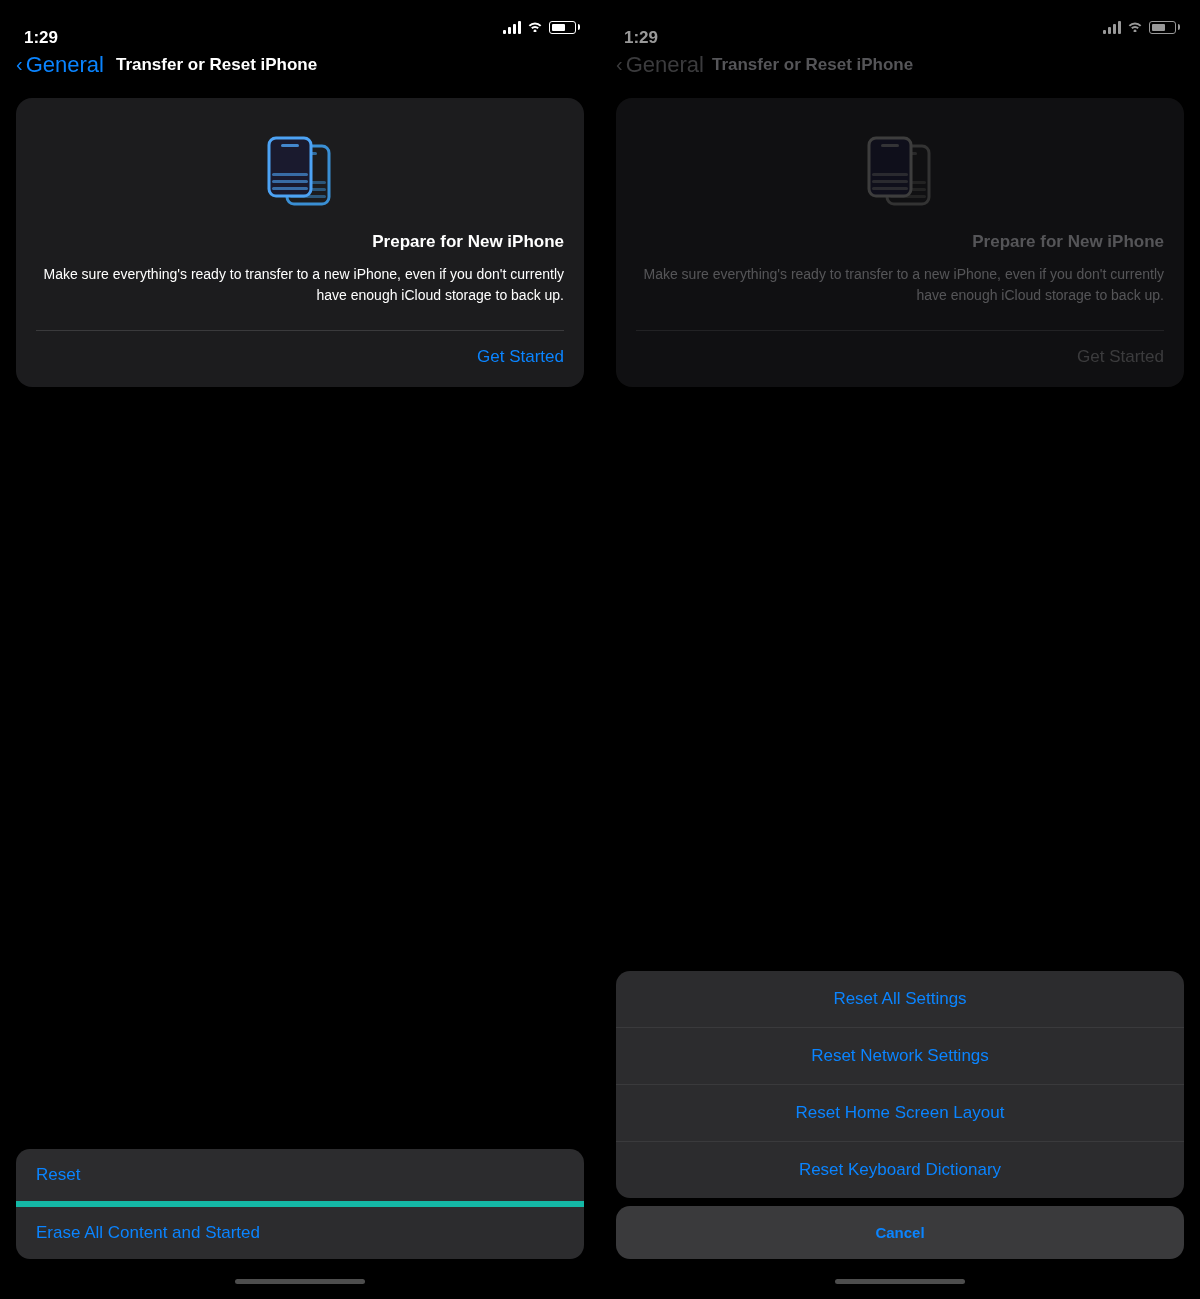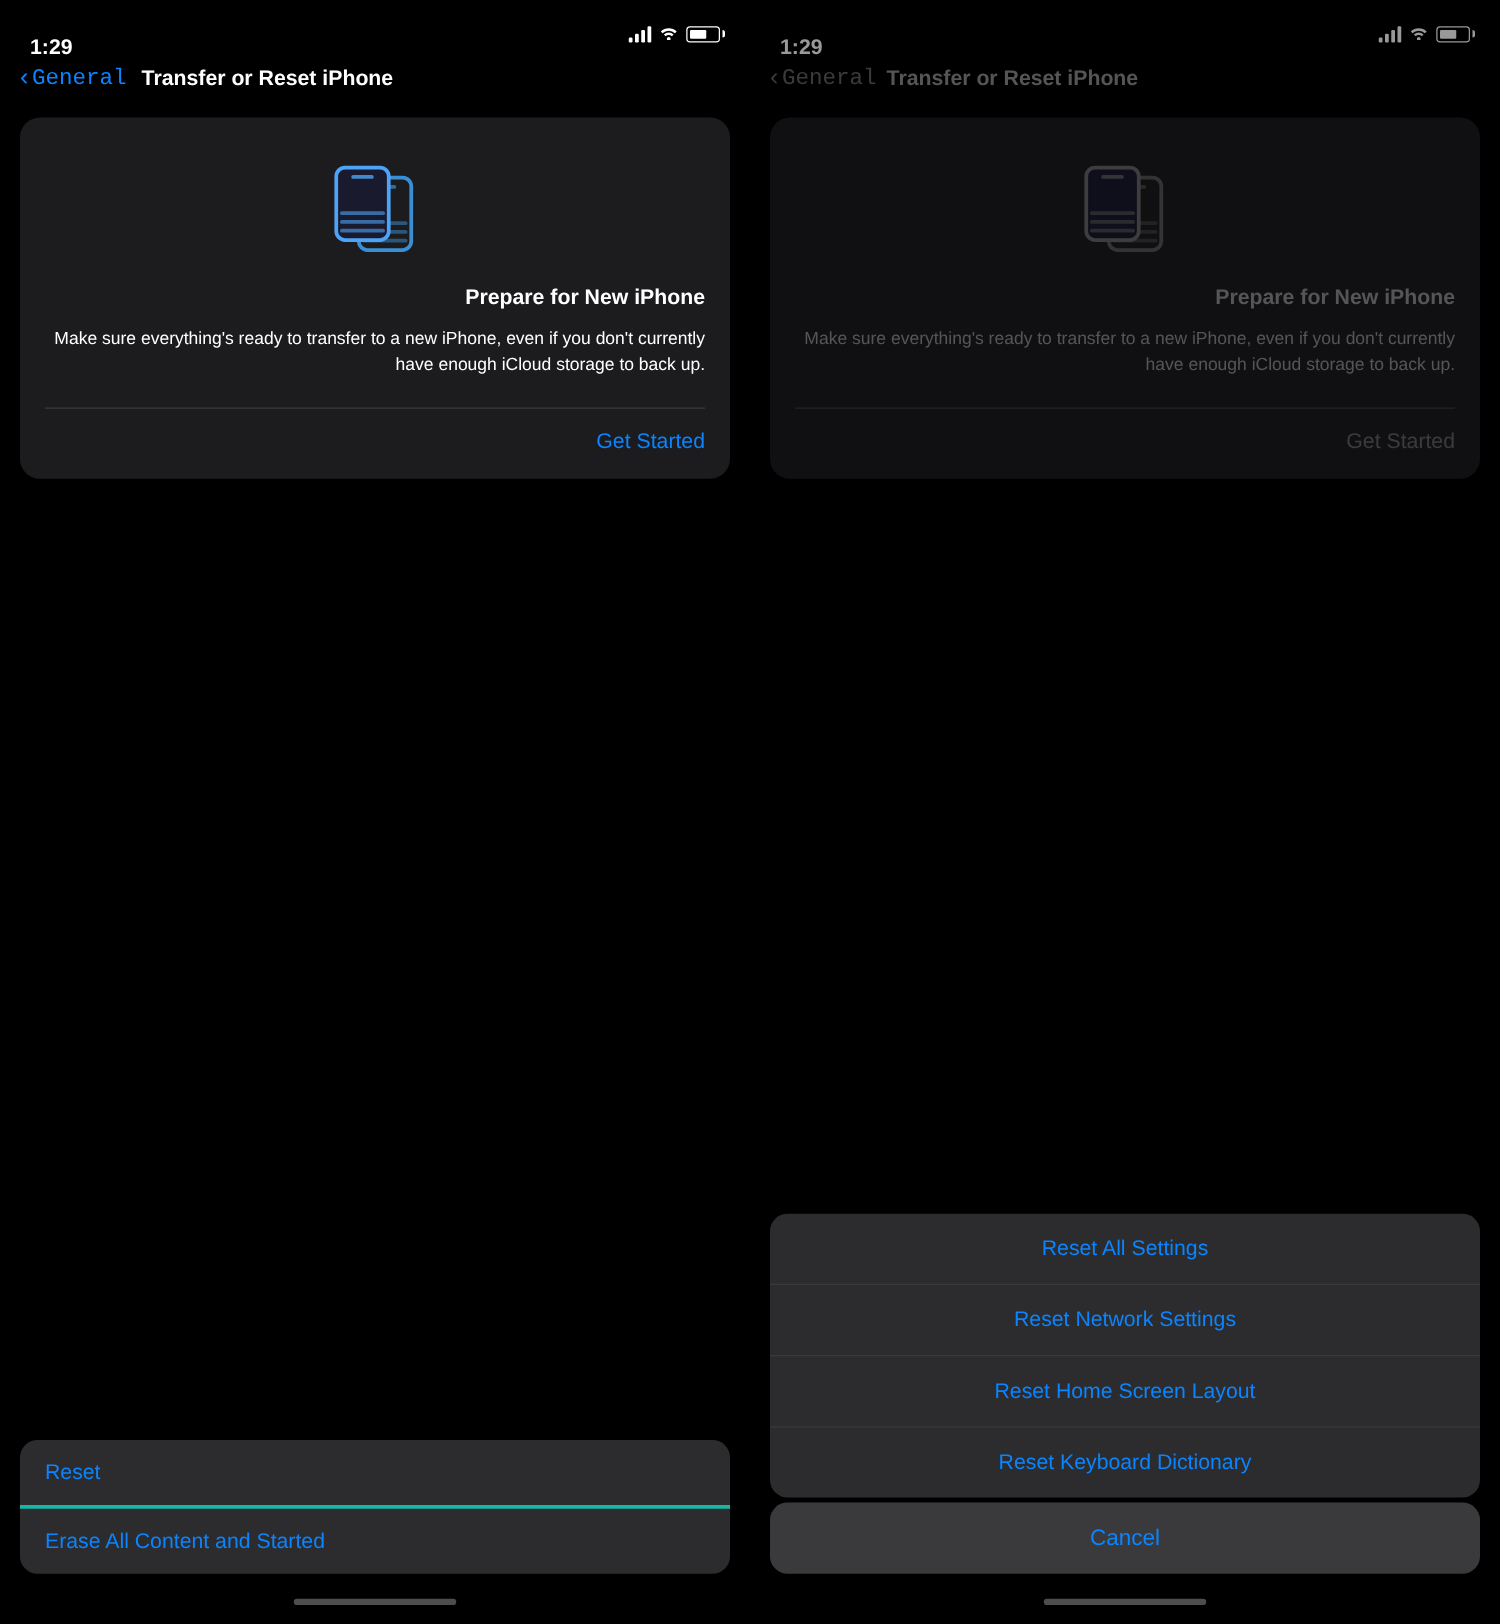--- a/index.html
+++ b/index.html
@@ -103,22 +103,21 @@
       color: #0a84ff;
       font-size: 17px;
       cursor: pointer;
     }
     .nav-back-chevron {
       font-size: 20px;
       font-weight: 300;
       margin-top: -1px;
     }
     .nav-back-text {
-      font-size: 18px;
-      font-family: Liberation Mono, monospace;
+      font-size: 22px;
     }
     .nav-title {
       color: #fff;
       font-size: 17px;
       font-weight: 700;
       margin-left: 4px;
     }
     .nav-title-gray {
       color: #8e8e93;
       font-size: 17px;
@@ -196,21 +195,21 @@
       left: 16px;
       right: 16px;
       background: #2c2c2e;
       border-radius: 14px;
       overflow: hidden;
     }
     .bottom-option {
       padding: 16px 20px;
       color: #0a84ff;
       font-size: 17px;
-      border-bottom: 3px solid #14b8a6;
+      border-bottom: 6px solid #14b8a6;
     }
     .bottom-option:last-child {
       border-bottom: none;
     }
 
     
     .home-indicator {
       height: 36px;
       display: flex;
       align-items: center;
@@ -246,22 +245,22 @@
     }
     .cancel-btn {
       position: absolute;
       bottom: 40px;
       left: 16px;
       right: 16px;
       background: #3a3a3c;
       border-radius: 14px;
       padding: 18px 36px;
       color: #0a84ff;
-      font-size: 18px;
-      font-weight: 400;
+      font-size: 15px;
+      font-weight: 700;
       text-align: center;
     }
 
     
     .right-overlay {
       position: absolute;
       top: 0; left: 0; right: 0; bottom: 0;
       background: rgba(0,0,0,0.4);
     }
   </style>

